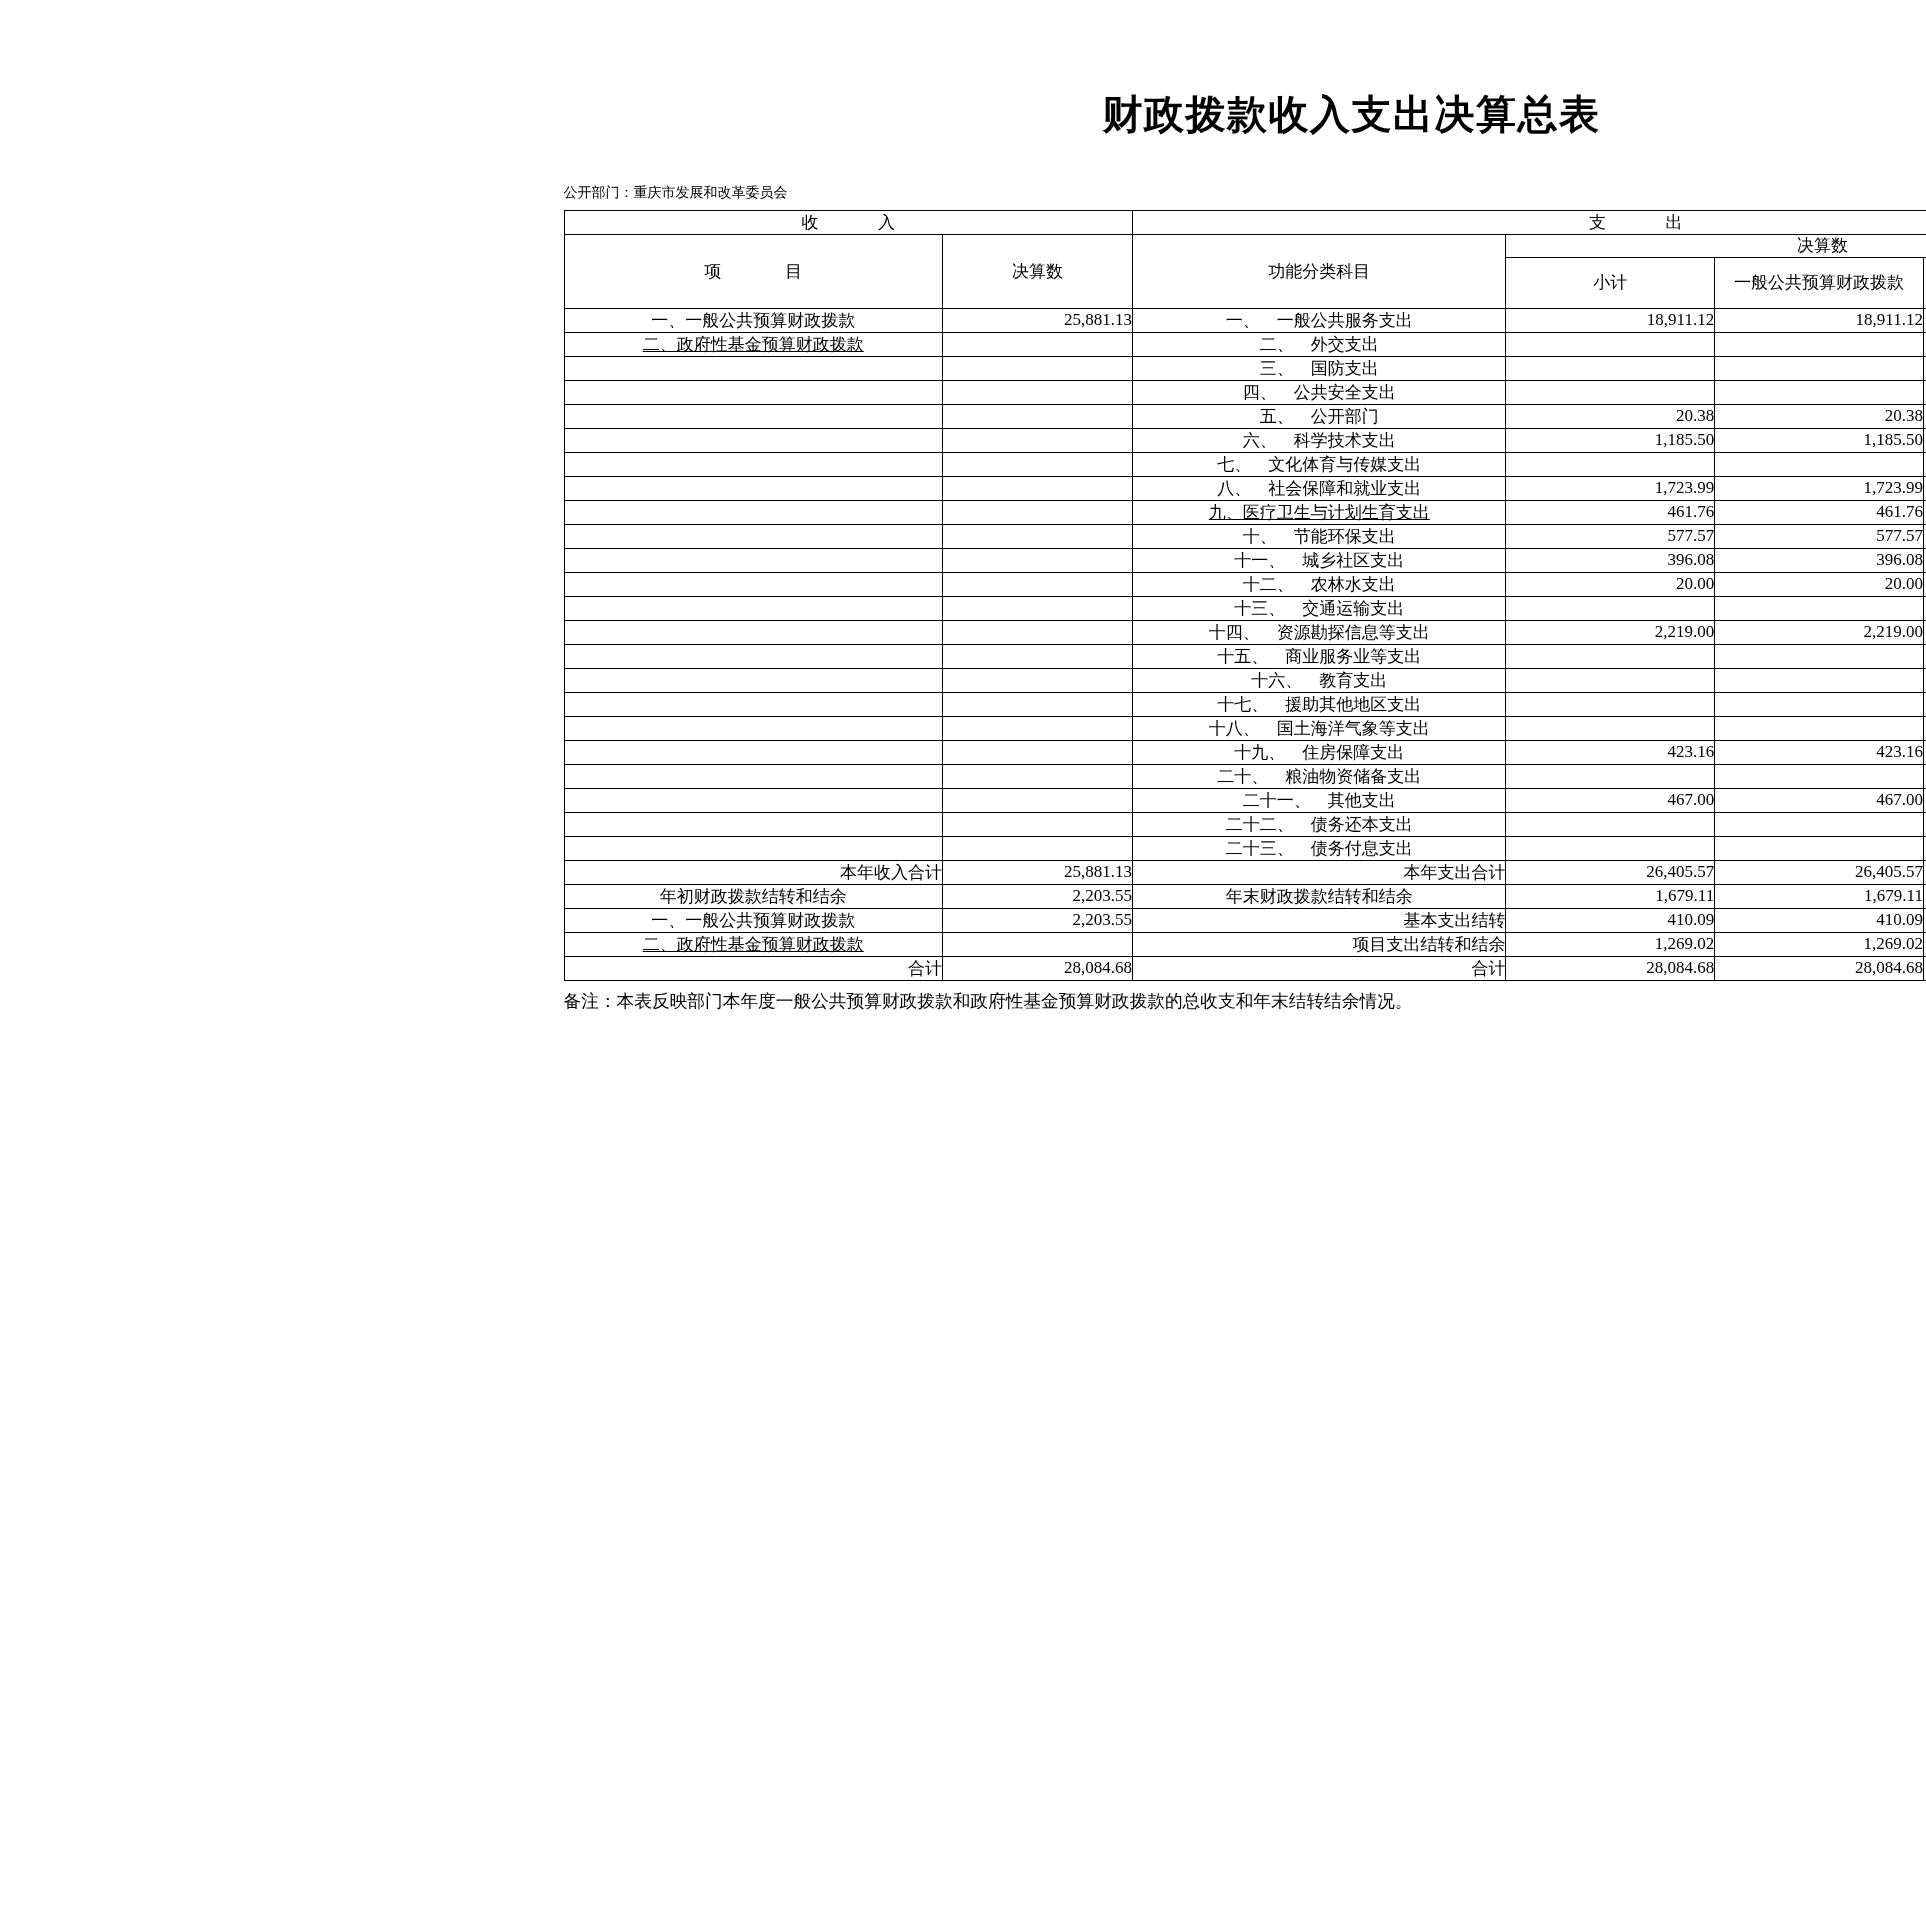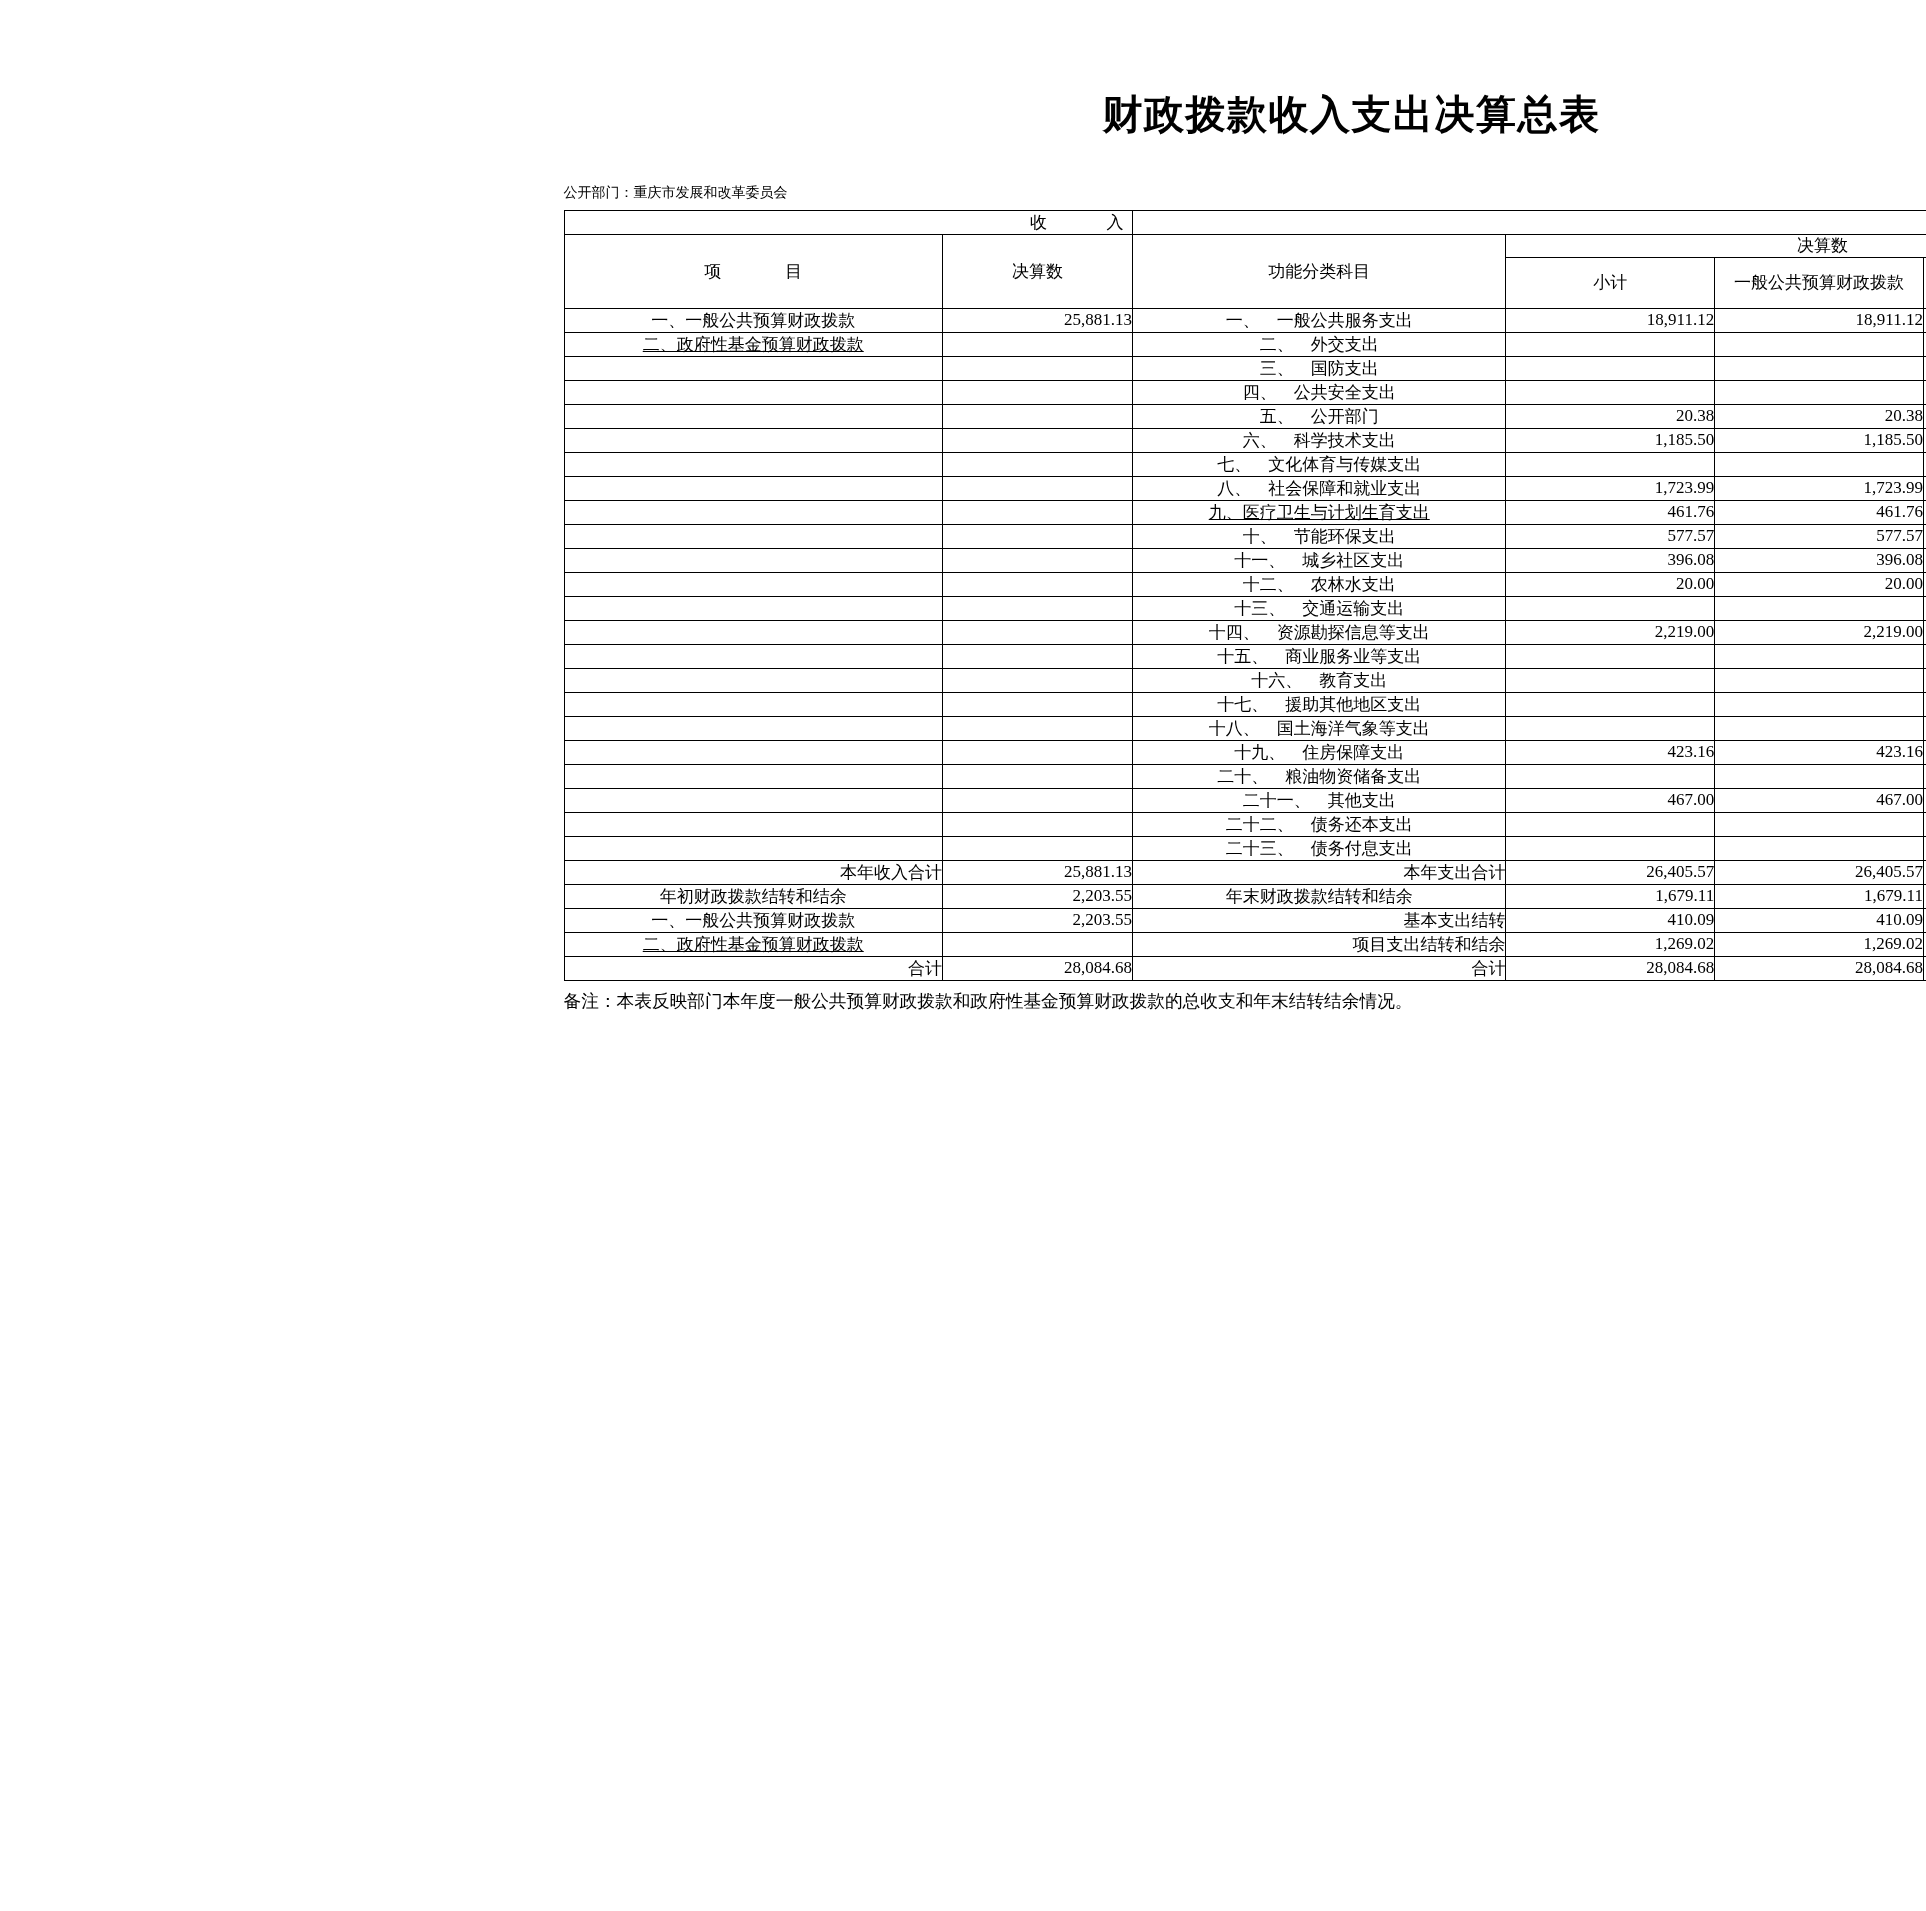--- a/index.html
+++ b/index.html
@@ -54,21 +54,21 @@
   table.main td, table.main th {
     border: 0.8px solid #000000;
     font-weight: normal;
     font-size: 17px;
     font-family: "Liberation Serif", serif;
     padding: 0;
     height: 22.3px;
     vertical-align: middle;
   }
   .hdr-group {
-    text-align: right;
+    text-align: center;
     font-size: 18.5px;
     letter-spacing: 8.5px;
     text-indent: 8.5px;
     height: 24px;
   }
   .hdr-cell {
     text-align: center;
     font-size: 18px;
     line-height: 1.12;
   }

